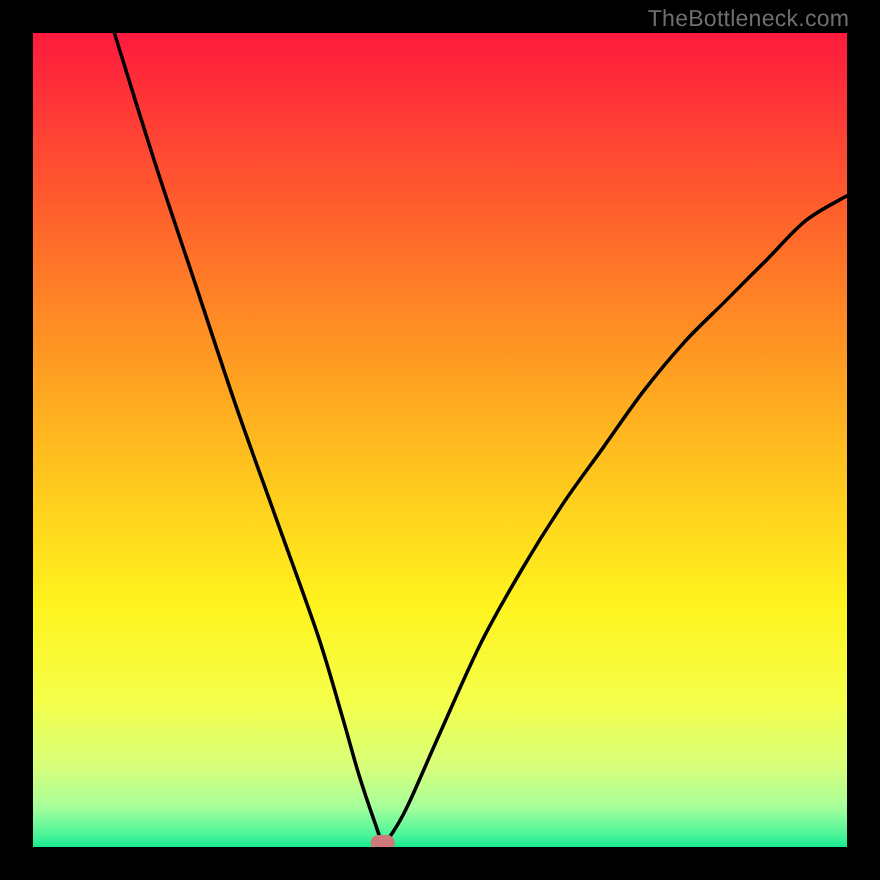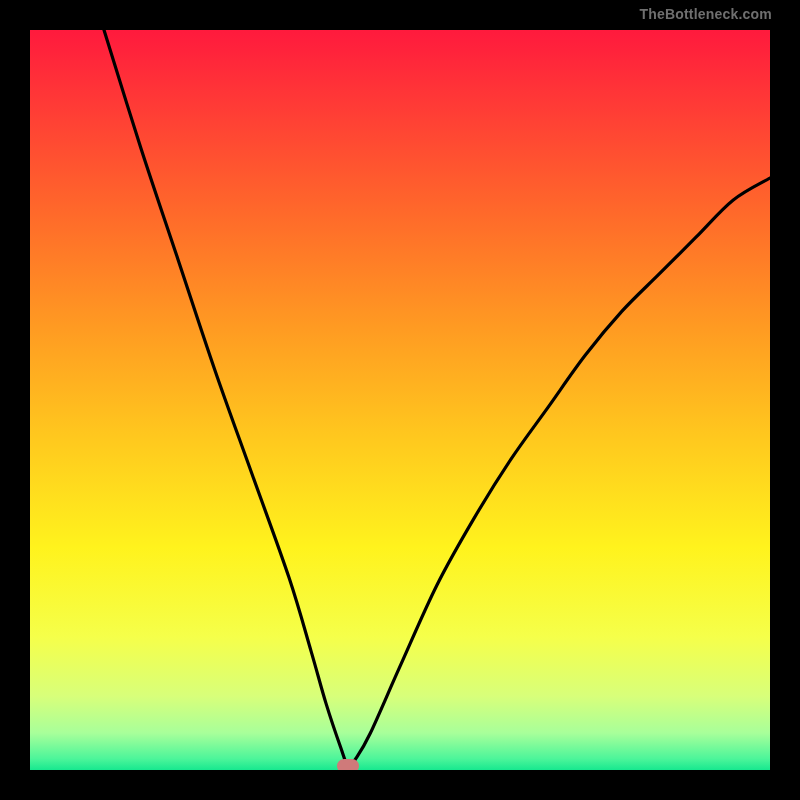--- a/index.html
+++ b/index.html
@@ -29,22 +29,22 @@
   }
   .gradient-bg {
     position: absolute;
     inset: 0;
   }
   .watermark {
     position: absolute;
     top: 6px;
     right: 28px;
     color: #6f6f6f;
-    font-size: 14px;
-    font-weight: 700;
+    font-size: 21px;
+    font-weight: 400;
     letter-spacing: 0.2px;
   }
   .curve-svg {
     position: absolute;
     inset: 0;
   }
   .marker {
     position: absolute;
     width: 22px;
     height: 14px;

